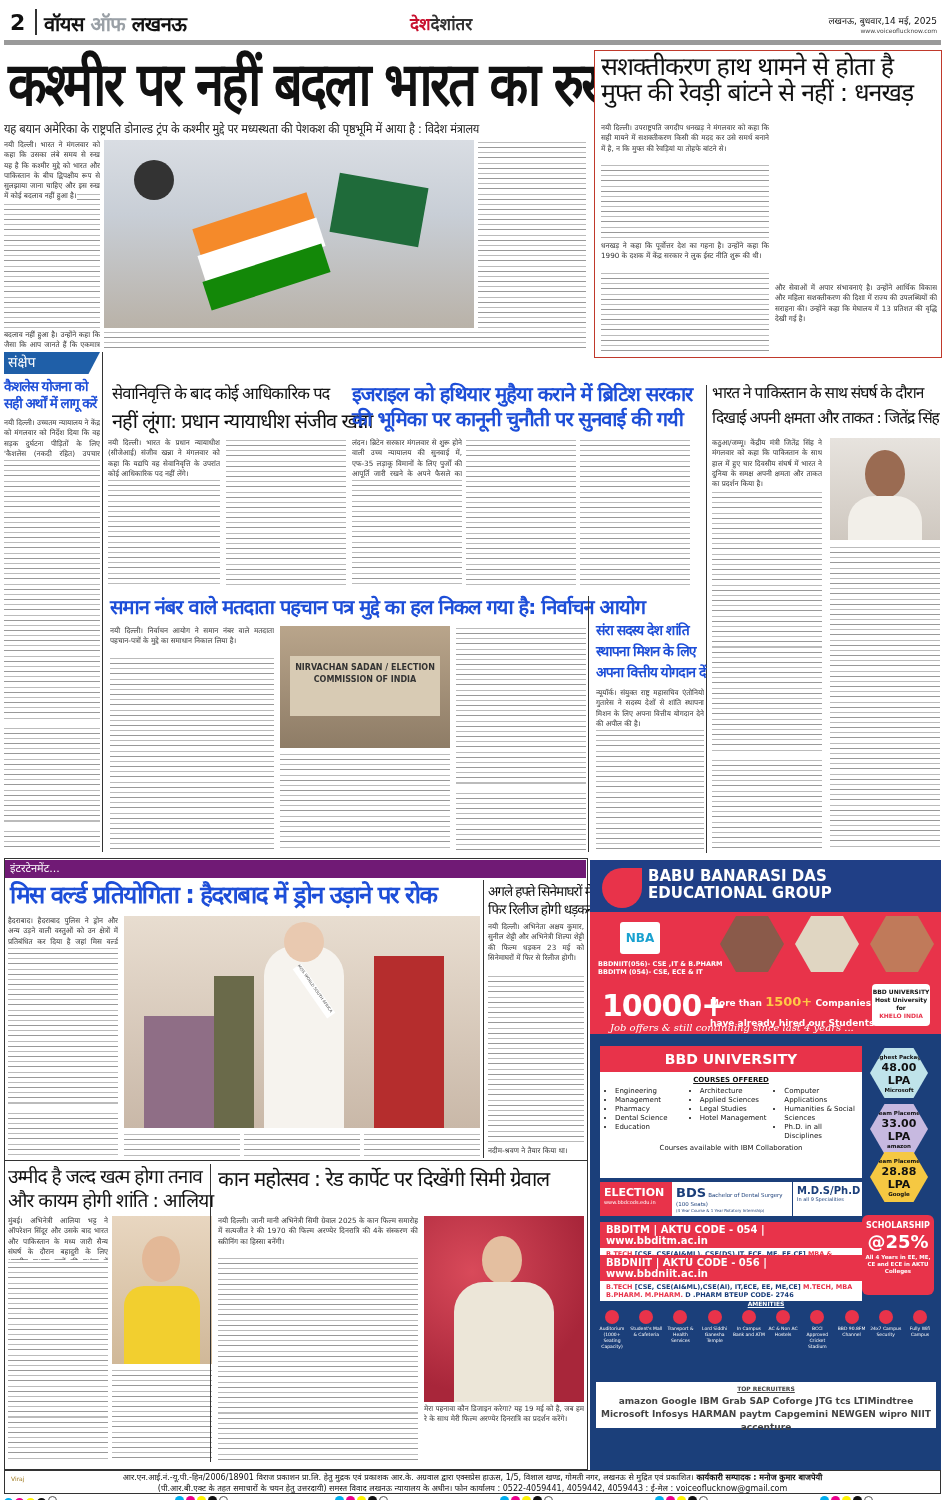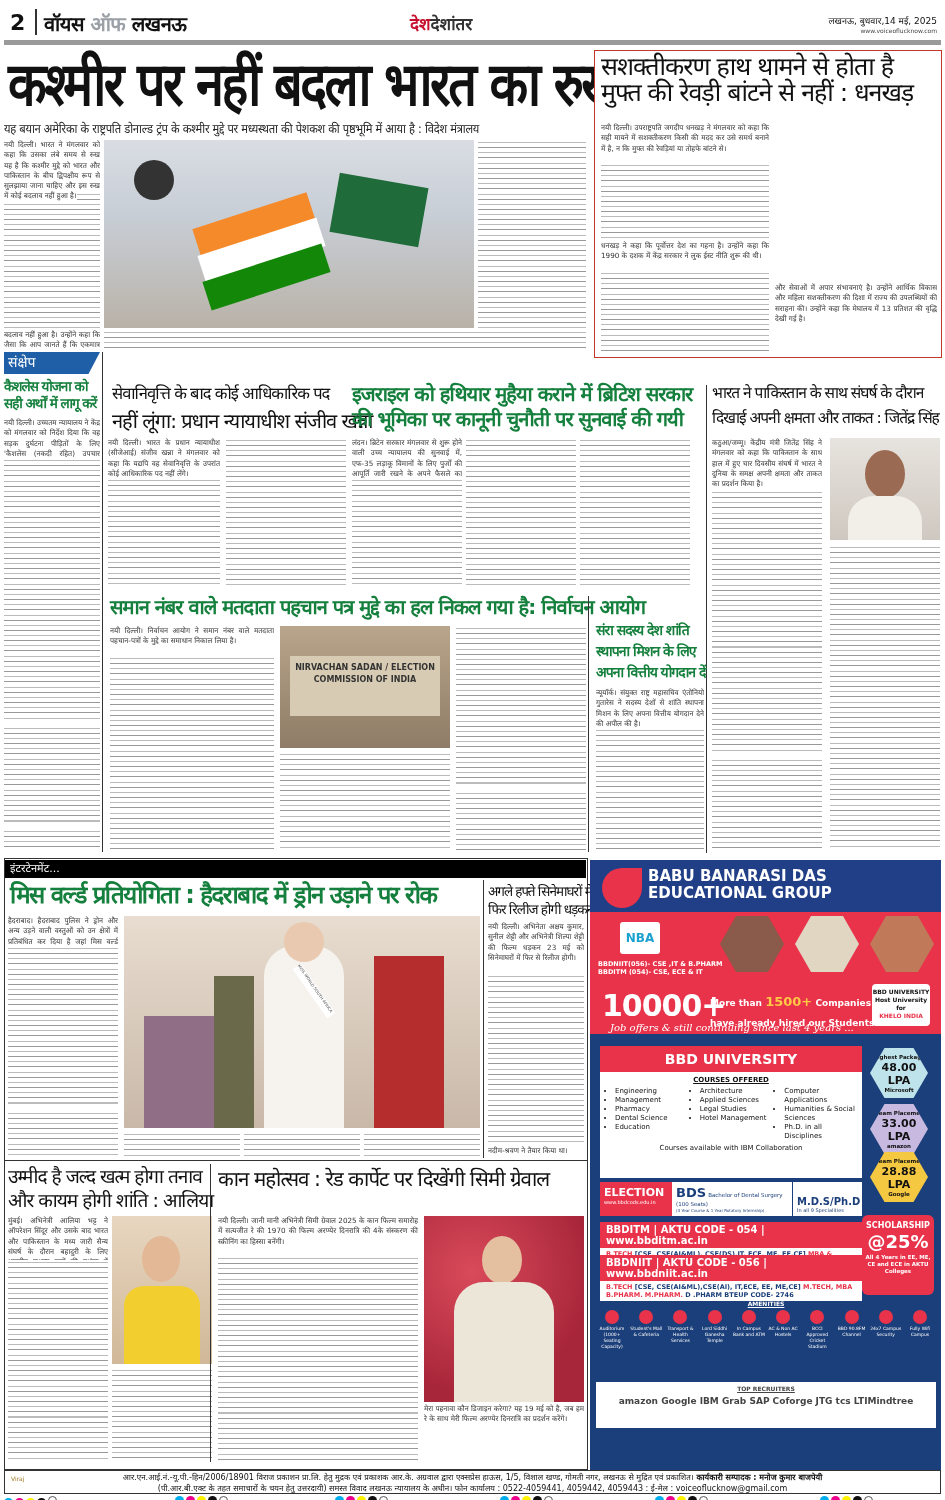--- a/index.html
+++ b/index.html
@@ -14,26 +14,26 @@
 .section .r{color:#c8102e}
 .date{right:8px;top:14px;font-size:9px;text-align:right}
 .url{right:8px;top:27px;font-size:6px;color:#444}
 .rule{left:4px;top:40px;width:937px;height:5px;background:#9a9a9a}
 .h1{left:8px;top:52px;font-size:60px;font-weight:bold;letter-spacing:-3px;line-height:64px;transform:scaleX(.84);transform-origin:left}
 .sub{left:4px;top:120px;font-size:12.5px;color:#222;letter-spacing:-.3px;transform:scaleX(.9);transform-origin:left}
 .col{font-size:7.2px;line-height:10.3px;color:#333;text-align:justify;overflow:hidden}
 .filler{background:repeating-linear-gradient(#fff 0 2px,#bbb 2px 3px,#fff 3px 7px,#999 7px 8px,#fff 8px 10.3px)}
 .photo{background:#ccc;overflow:hidden}
 .box{border:1.5px solid #c0392b}
-.hd{font-weight:bold;color:#15803d;letter-spacing:-1px;line-height:1.1}
+.hd{font-weight:bold;color:#1d4ed8;letter-spacing:-1px;line-height:1.1}
 .hdl{color:#111;letter-spacing:-1px;line-height:1.15}
 .vline{background:#333;width:1px}
 .hline{background:#333;height:1px}
 .sankshep{left:4px;top:352px;width:96px;height:22px;background:#1f5fa8;color:#fff;font-size:14px;padding-left:4px;clip-path:polygon(0 0,100% 0,88% 100%,0 100%)}
-.ent-bar{left:4px;top:860px;width:582px;height:18px;background:#000000;color:#fff;font-size:11px;padding-left:6px;line-height:18px}
+.ent-bar{left:4px;top:860px;width:582px;height:18px;background:#701a75;color:#fff;font-size:11px;padding-left:6px;line-height:18px}
 .ad{left:590px;top:860px;width:351px;height:610px;background:#1b3f7a;overflow:hidden}
 .ad-top{position:absolute;left:0;top:0;width:100%;height:52px;background:#203f86}
 .ad-red{position:absolute;left:0;top:52px;width:100%;height:122px;background:#e8334a}
 .logo-bb{position:absolute;left:12px;top:8px;width:40px;height:40px;background:#e8334a;border-radius:50% 0 50% 50%}
 .adt1{position:absolute;left:58px;top:8px;color:#fff;font-weight:bold;font-size:15px;line-height:17px}
 .nba{position:absolute;left:30px;top:62px;width:40px;height:32px;background:#fff;border-radius:3px;color:#1aa2d0;font-weight:bold;font-size:12px;text-align:center;line-height:32px}
 .hex{position:absolute;width:64px;height:56px;clip-path:polygon(25% 0,75% 0,100% 50%,75% 100%,25% 100%,0 50%);background:#b0a090}
 .tiny{position:absolute;color:#fff;font-size:6.5px;font-weight:bold;line-height:8px}
 .big10k{position:absolute;left:12px;top:128px;color:#fff;font-size:30px;font-weight:bold;letter-spacing:-1px}
 .hire{position:absolute;left:120px;top:132px;color:#fff;font-size:9px;font-weight:bold;line-height:20px}
@@ -285,21 +285,21 @@
   <div class="row-card" style="top:322px;width:262px;height:34px;display:flex">
     <div style="background:#e8334a;color:#fff;width:72px;padding:4px;font-weight:bold;font-size:11px">
       <div>ELECTION</div>
       <div style="font-size:5px;font-weight:normal">www.bbdcods.edu.in</div>
     </div>
     <div style="padding:3px 4px;flex:1;color:#1b3f7a">
       <span style="font-size:13px;font-weight:bold">BDS</span>
       <span style="font-size:5.5px">Bachelor of Dental Surgery (100 Seats)</span>
       <div style="font-size:4px">(4 Year Course &amp; 1 Year Rotatory Internship)</div>
     </div>
-    <div style="padding:14px 4px;width:70px;color:#1b3f7a;border-left:1px solid #1b3f7a">
+    <div style="padding:3px 4px;width:70px;color:#1b3f7a;border-left:1px solid #1b3f7a">
       <div style="font-size:10px;font-weight:bold">M.D.S/Ph.D</div>
       <div style="font-size:5px">In all 9 Specialities</div>
     </div>
   </div>
 
   <div class="row-card" style="top:362px;width:262px">
     <div class="rc-h">BBDITM | AKTU CODE - 054 | www.bbditm.ac.in</div>
     <div class="rc-b"><span class="r">B.TECH</span> <span>[CSE, CSE(AI&amp;ML), CSE(DS),IT, ECE, ME, EE,CE]</span> <span class="r">MBA &amp; M.TECH</span></div>
   </div>
   <div class="row-card" style="top:395px;width:262px">
@@ -325,20 +325,21 @@
       <div><i></i><span>BCCI Approved Cricket Stadium</span></div>
       <div><i></i><span>BBD 90.8FM Channel</span></div>
       <div><i></i><span>24x7 Campus Security</span></div>
       <div><i></i><span>Fully Wifi Campus</span></div>
     </div>
   </div>
 
   <div class="recr" style="top:522px;height:46px">
     <div class="t">TOP RECRUITERS</div>
     <div>amazon  Google  IBM  Grab  SAP  Coforge  JTG  tcs  LTIMindtree</div>
+    <div>Microsoft  Infosys  HARMAN  paytm  Capgemini  NEWGEN  wipro  NIIT  accenture</div>
   </div>
 </div>
 
 <div class="abs imprint">
   <div style="position:absolute;left:6px;top:2px;font-size:6px;color:#a07a20">Viraj</div>
   <div><span>आर.एन.आई.नं.-यू.पी.-हिन/2006/18901 विराज प्रकाशन प्रा.लि. हेतु मुद्रक एवं प्रकाशक आर.के. अग्रवाल द्वारा एक्सप्रेस हाऊस, 1/5, विशाल खण्ड, गोमती नगर, लखनऊ से मुद्रित एवं प्रकाशित।</span> <b>कार्यकारी सम्पादक : मनोज कुमार बाजपेयी</b></div>
   <div>(पी.आर.बी.एक्ट के तहत समाचारों के चयन हेतु उत्तरदायी) समस्त विवाद लखनऊ न्यायालय के अधीन। फोन कार्यालय : 0522-4059441, 4059442, 4059443 : ई-मेल : voiceoflucknow@gmail.com</div>
 </div>
 
 <div class="abs cmyk">

